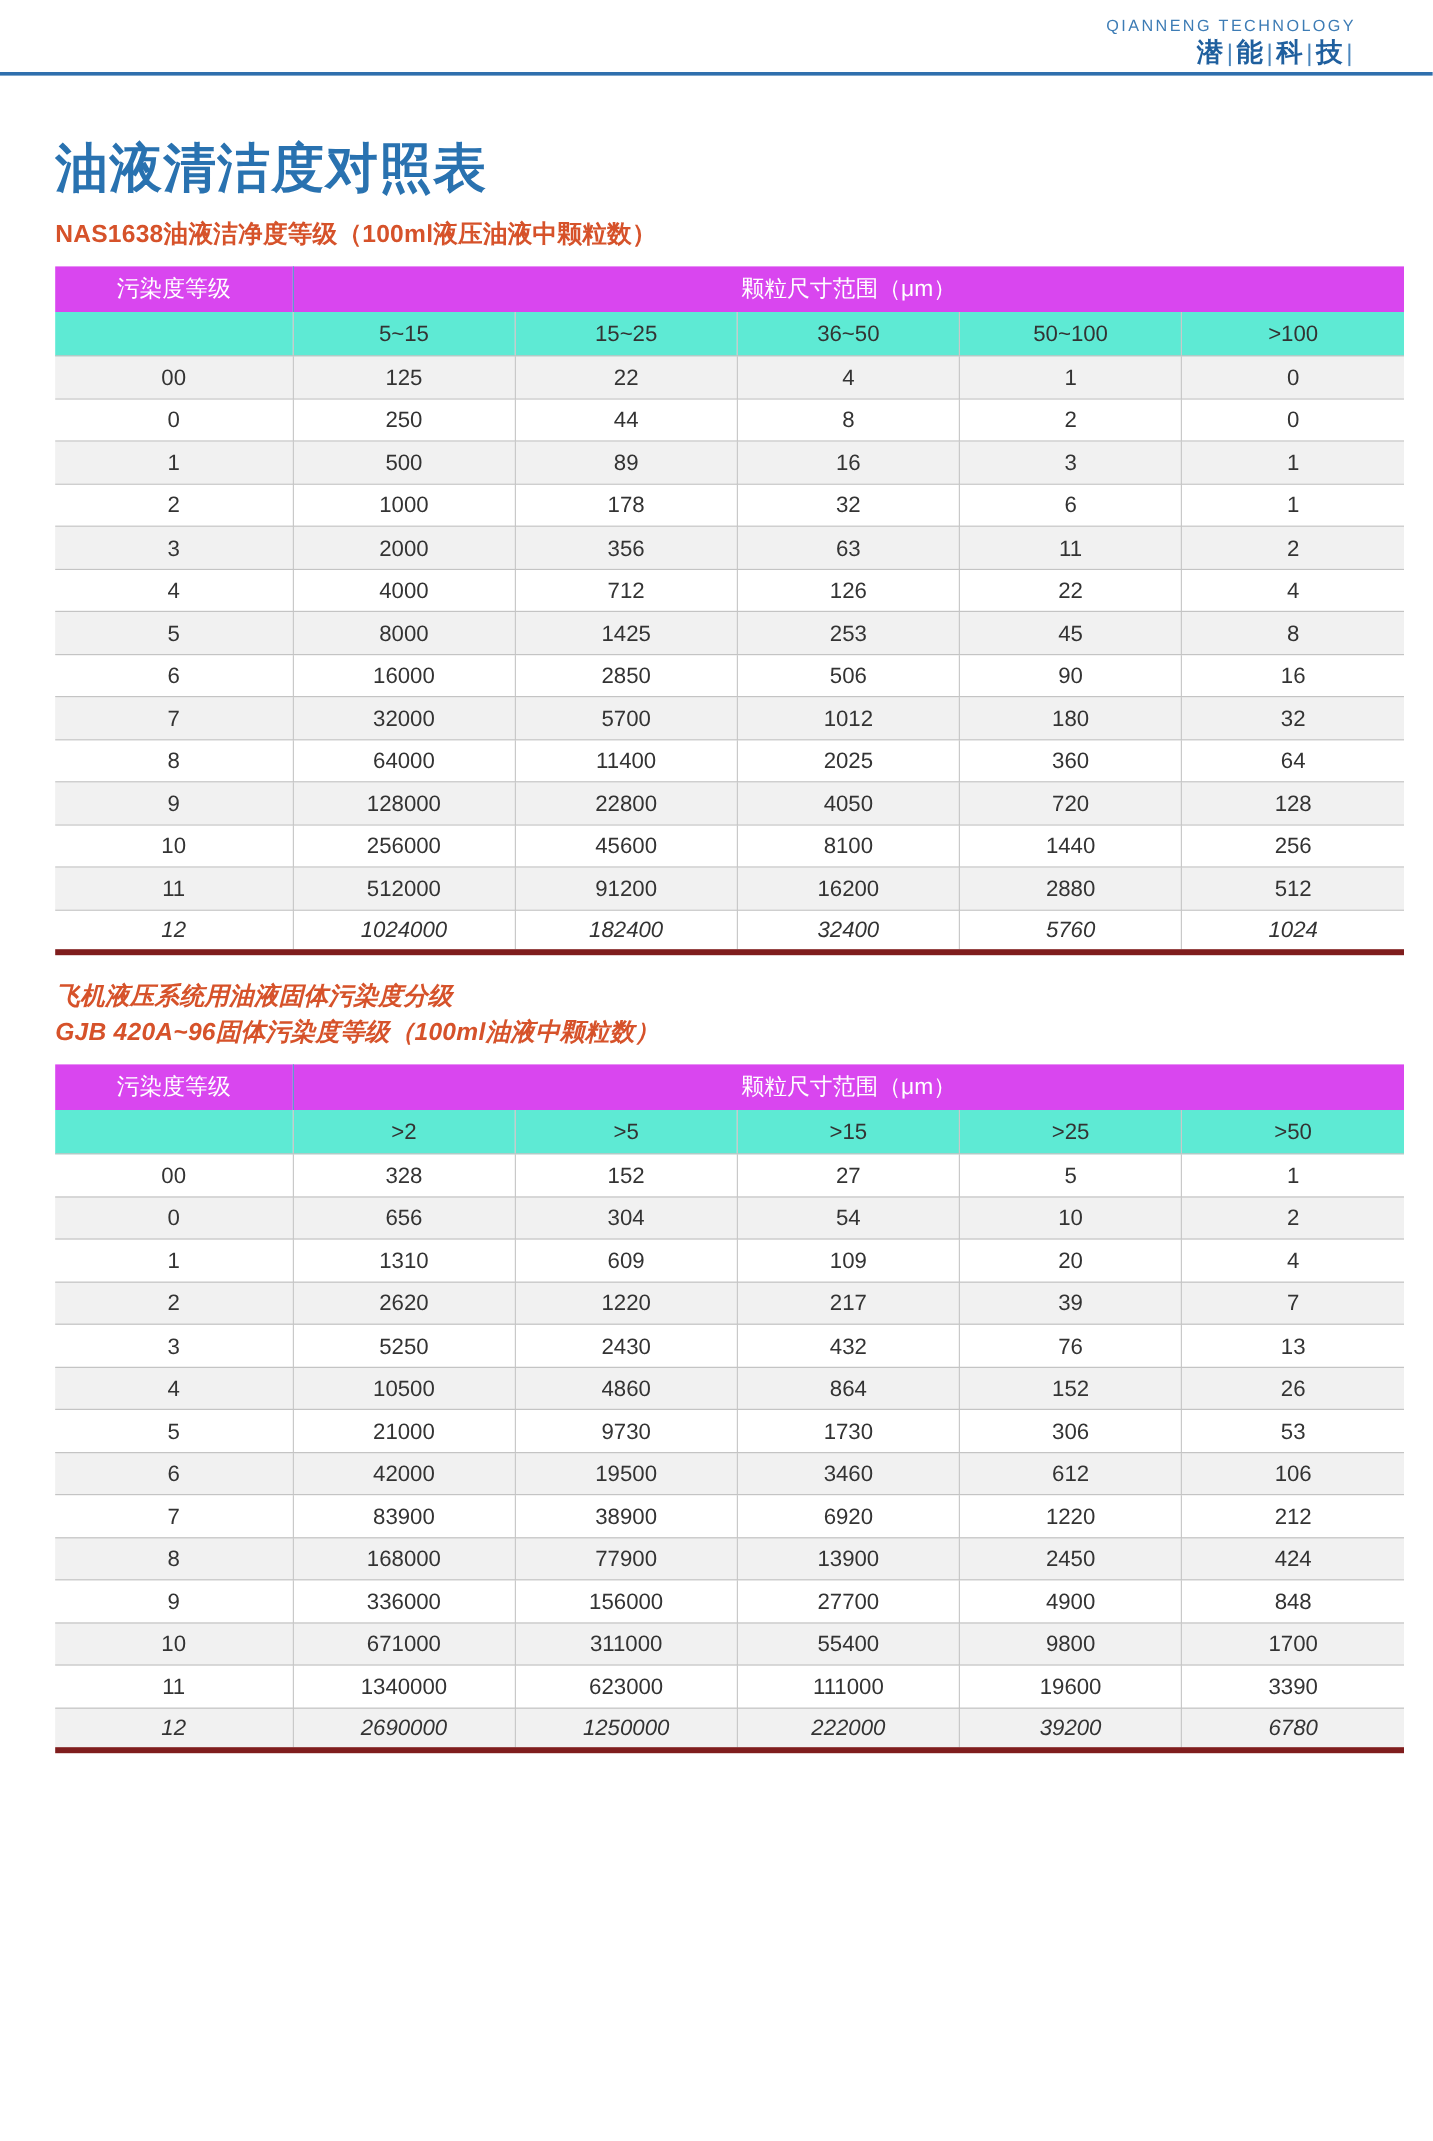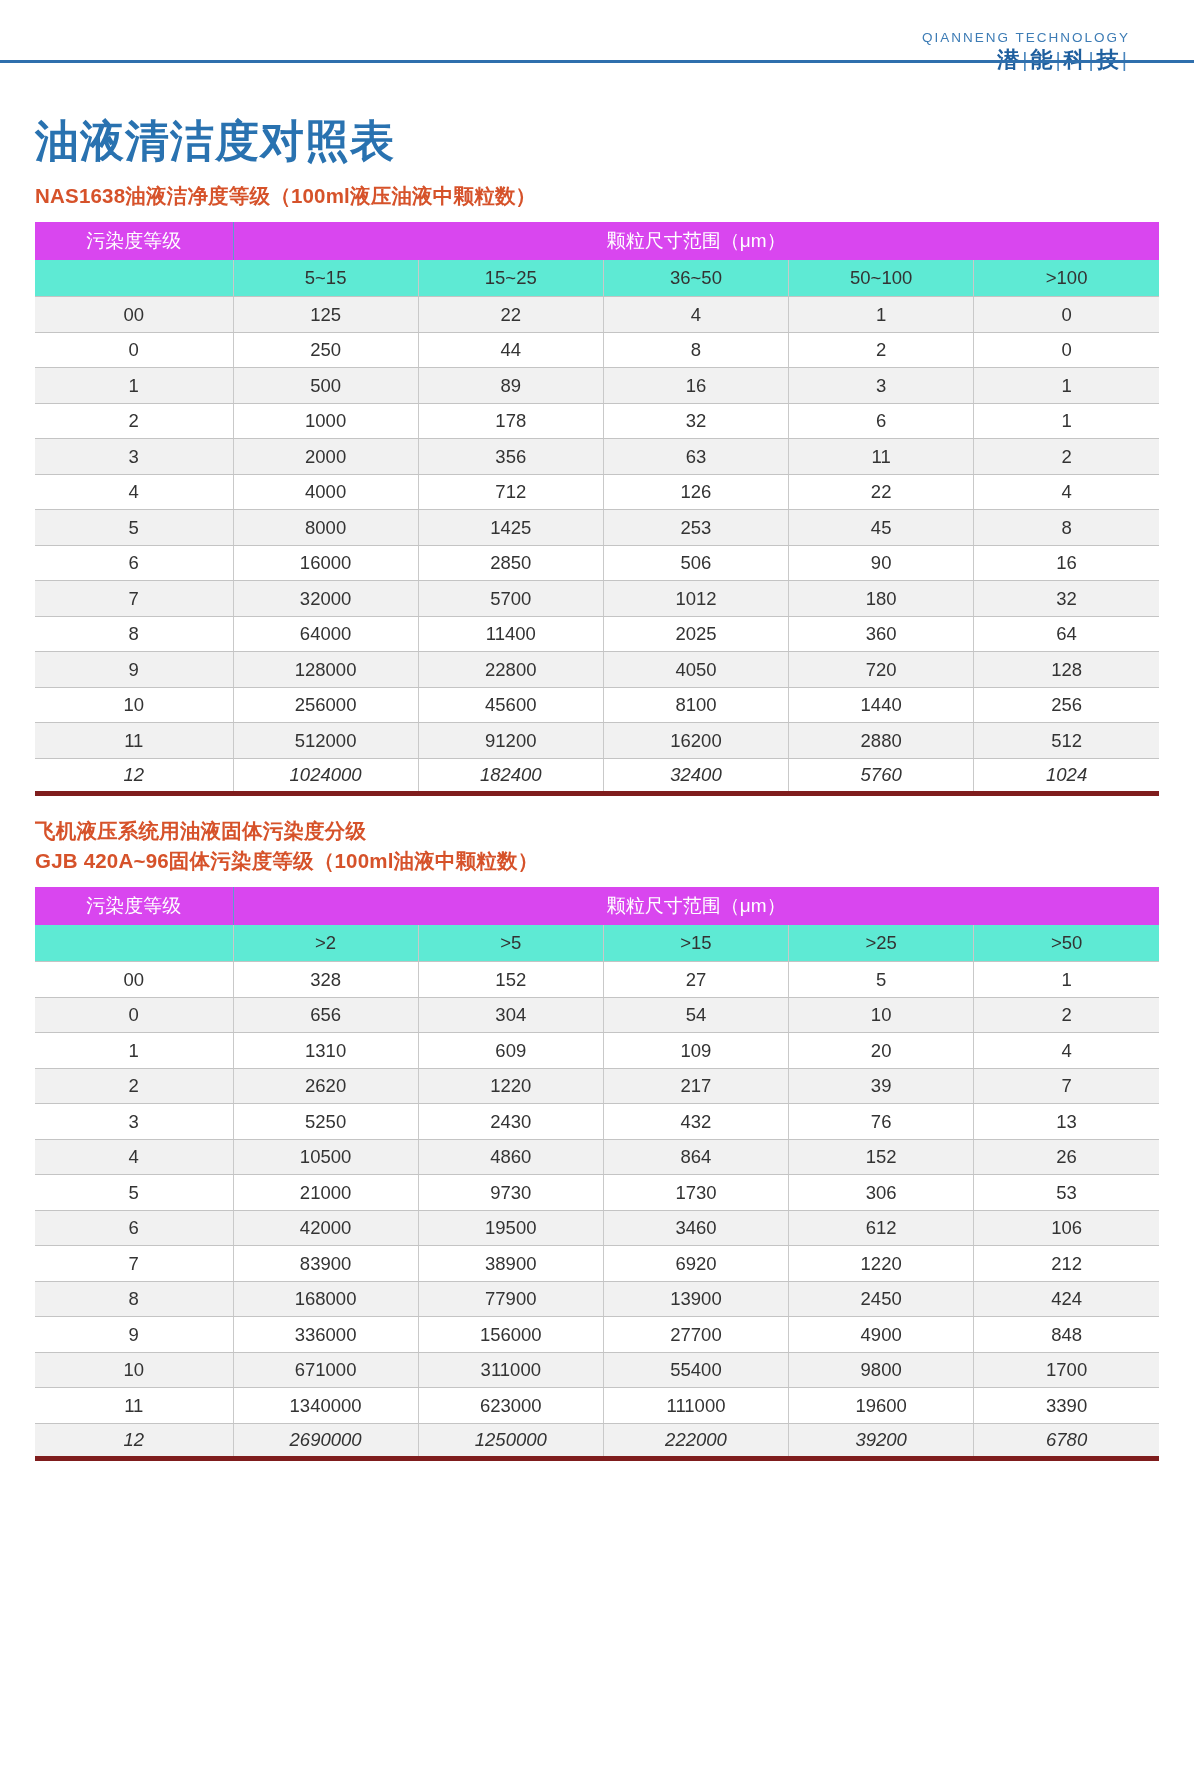--- a/index.html
+++ b/index.html
@@ -22,21 +22,21 @@
     position: absolute;
     left: 0; top: 60px;
     width: 1194px; height: 3px;
     background: #2f6fad;
   }
   .logo-wrap {
     position: absolute;
     right: 0; top: 0;
     height: 72px;
     display: flex;
-    align-items: flex-end;
+    align-items: center;
   }
   .logo-text {
     display: flex;
     flex-direction: column;
     justify-content: center;
     align-items: flex-end;
     padding-right: 8px;
   }
   .logo-en {
     font-size: 13.5px;
@@ -63,39 +63,39 @@
   }
   .logo-block {
     width: 56px;
     background: #2f74b5;
     margin-top: 9px;
     margin-bottom: 0px;
   }
 
   
   .content {
-    padding: 0 35px;
+    padding: 0 46px;
   }
   .main-title {
     margin-top: 52px;
     font-size: 44px;
     font-weight: bold;
     color: #2972b0;
     letter-spacing: 1px;
     line-height: 1.05;
   }
   .sub-title {
     margin-top: 17px;
     font-size: 20.5px;
     font-weight: bold;
     color: #d6522a;
     letter-spacing: 0.2px;
     line-height: 1.45;
   }
-  .sub-title.second { margin-top: 20px; }
+  .sub-title.second { margin-top: 20px; font-style: italic; }
   .sub-title .line2 { display: block; }
 
   
   table {
     border-collapse: collapse;
     width: 1124px;
     margin-top: 10px;
     table-layout: fixed;
   }
   table.t1 { margin-top: 11px; }

